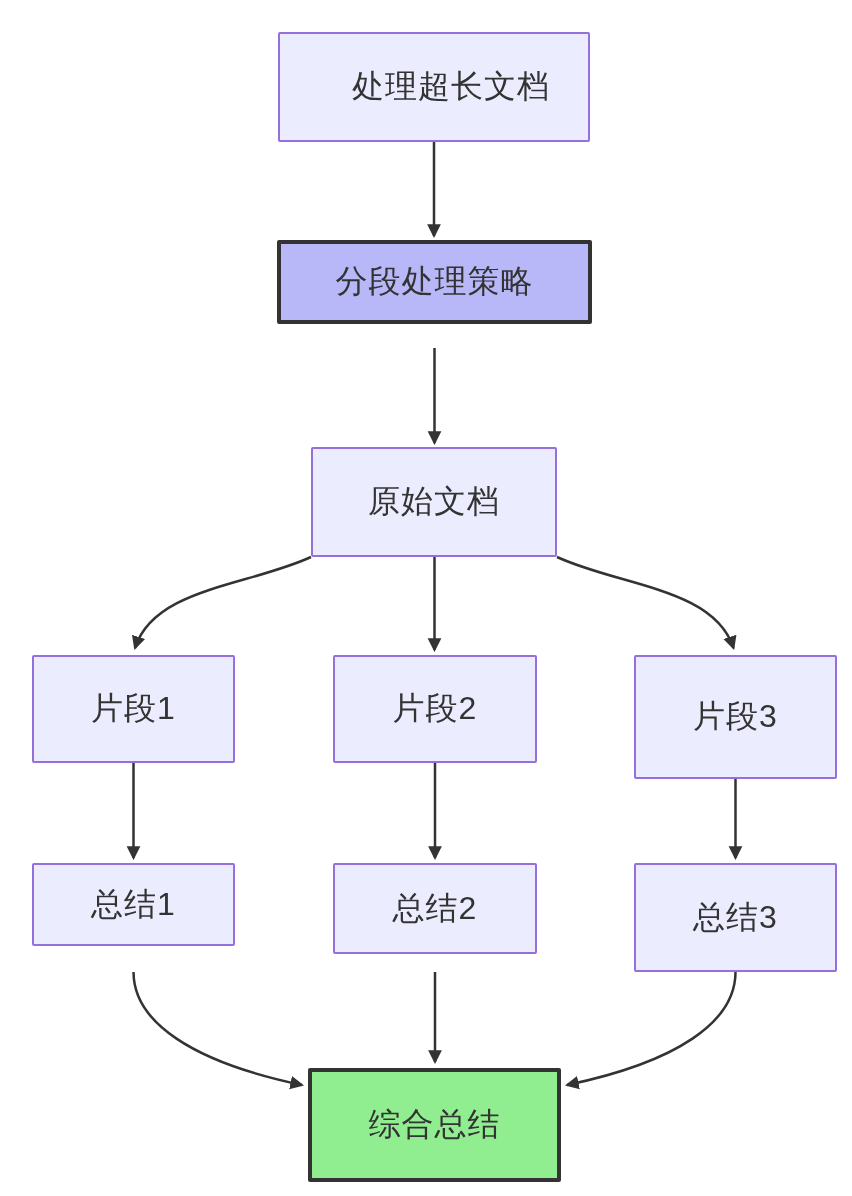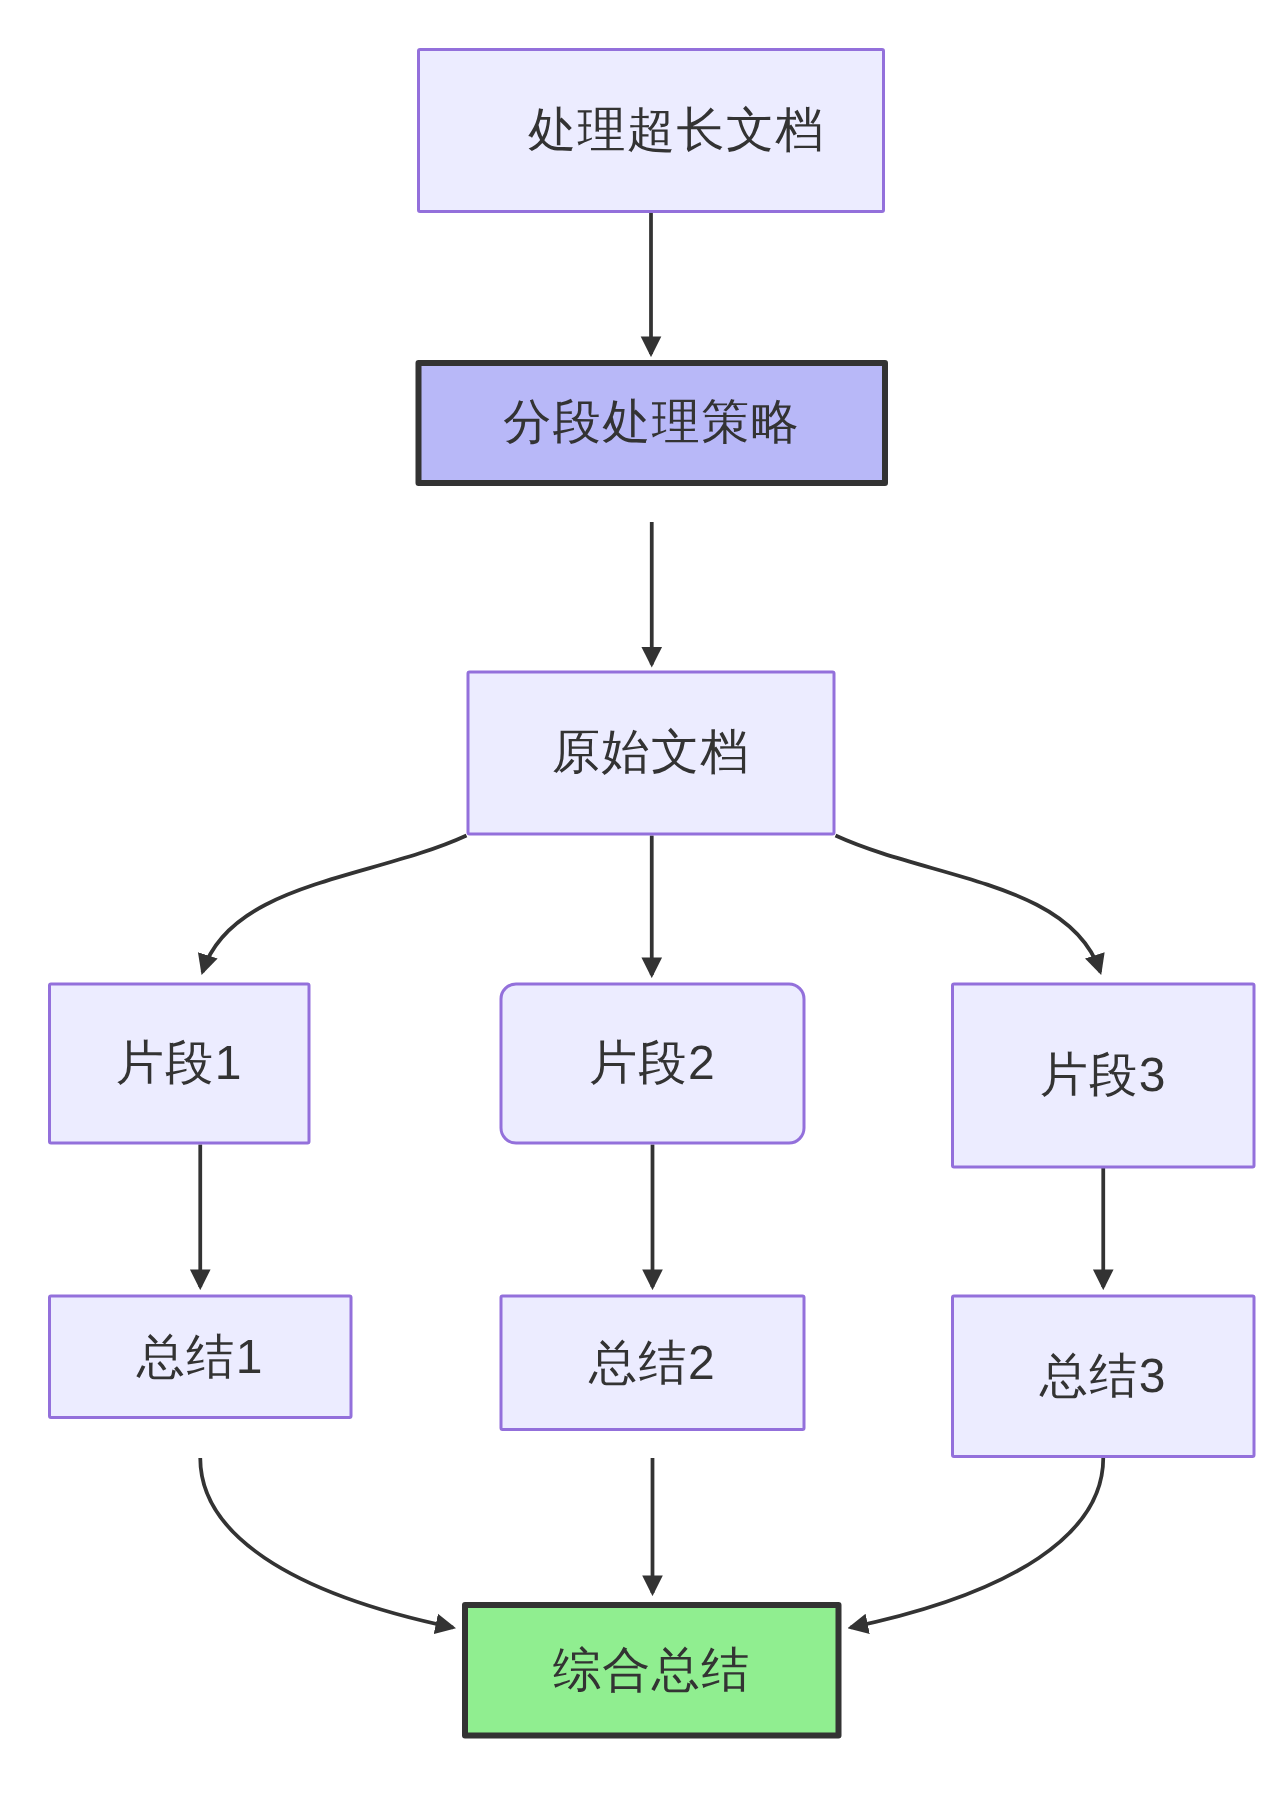--- a/index.html
+++ b/index.html
@@ -42,27 +42,27 @@
     border: 4px solid #333333;
   }
   .node.highlight-green {
     background: #90EE90;
     border: 4px solid #333333;
   }
   
   #n-task      { left: 278px; top: 32px;   width: 312px; height: 110px; padding-left: 34px; }
   #n-strategy  { left: 277px; top: 240px;  width: 315px; height: 84px; }
   #n-original  { left: 311px; top: 447px;  width: 246px; height: 110px; }
-  #n-fragment1 { left: 32px;  top: 655px;  width: 175px; height: 108px; }
-  #n-fragment2 { left: 333px; top: 655px;  width: 204px; height: 108px; border-radius: 11px; }
+  #n-fragment1 { left: 32px;  top: 655px;  width: 203px; height: 108px; }
+  #n-fragment2 { left: 333px; top: 655px;  width: 204px; height: 108px; }
   #n-fragment3 { left: 634px; top: 655px;  width: 203px; height: 124px; }
   #n-summary1  { left: 32px;  top: 863px;  width: 203px; height: 83px; }
   #n-summary2  { left: 333px; top: 863px;  width: 204px; height: 91px; }
   #n-summary3  { left: 634px; top: 863px;  width: 203px; height: 109px; }
-  #n-final     { left: 308px; top: 1068px; width: 253px; height: 91px; }
+  #n-final     { left: 308px; top: 1068px; width: 253px; height: 114px; }
 </style>
 </head>
 <body>
 
 <div class="canvas">
 
   <svg class="edges" viewBox="0 0 852 1196" xmlns="http://www.w3.org/2000/svg">
     <defs>
       <marker id="arrow" viewBox="0 0 10 10" refX="8.5" refY="5" markerWidth="5.5" markerHeight="6" orient="auto-start-reverse">
         <path d="M0,0 L10,5 L0,10 z" fill="#333333"></path>

